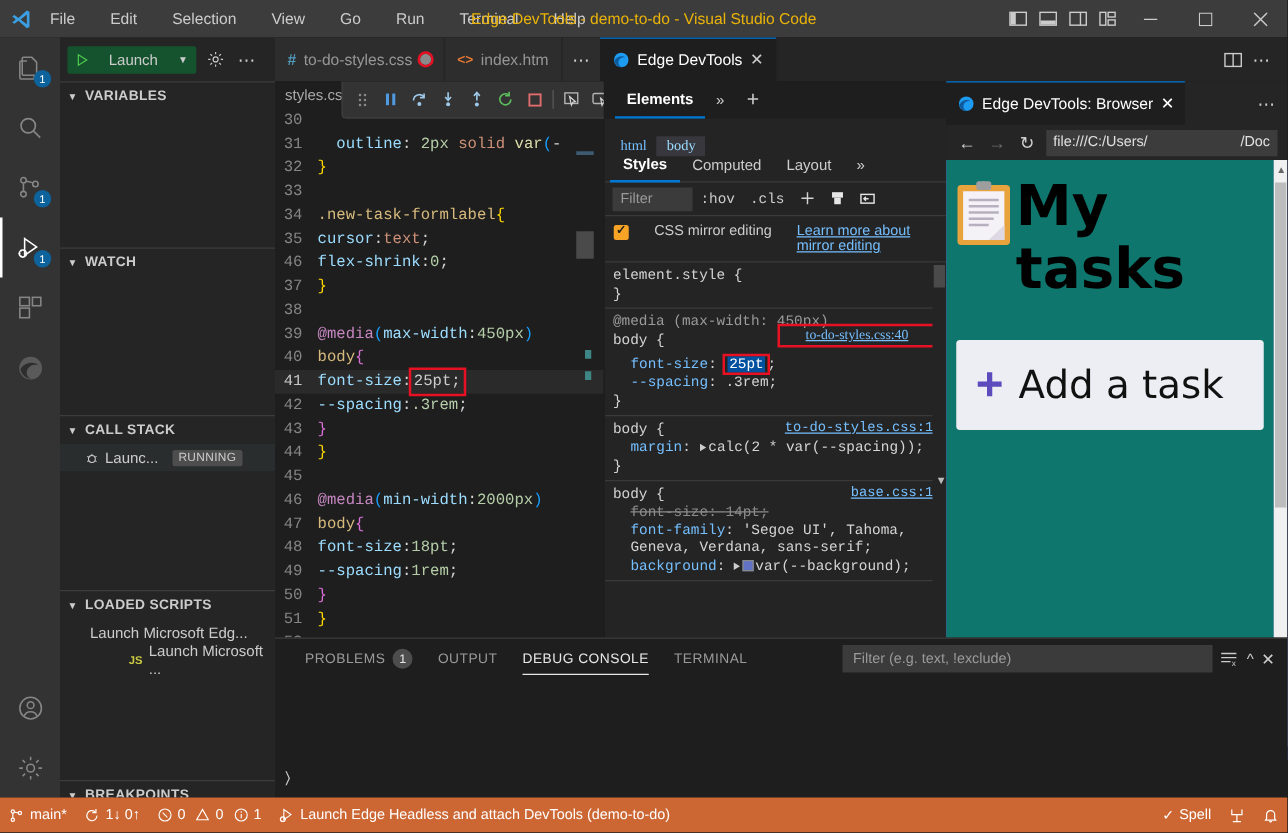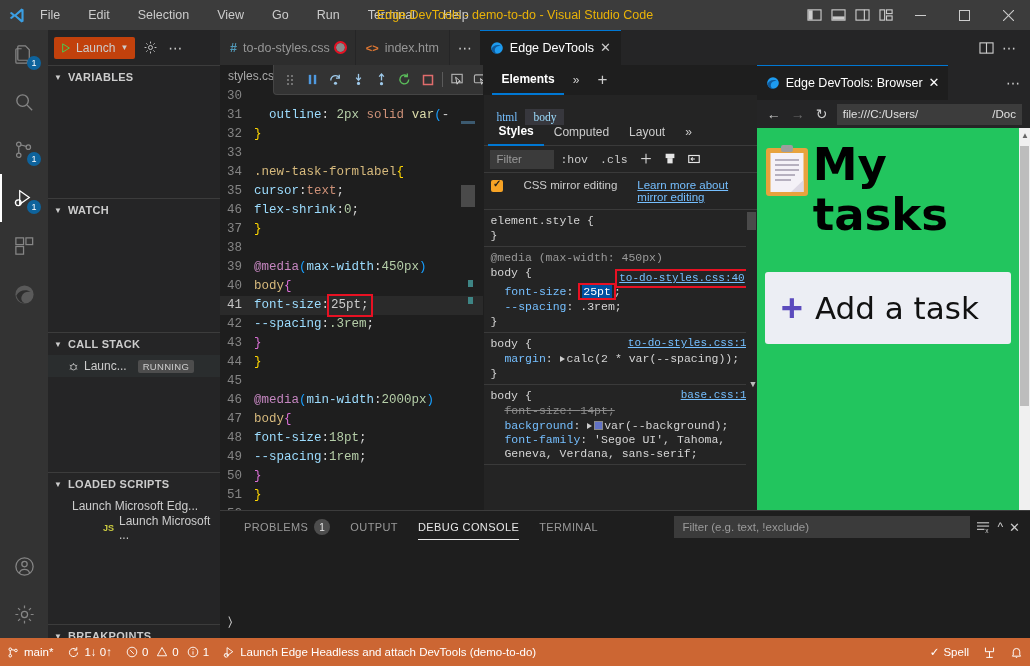--- a/index.html
+++ b/index.html
@@ -41,21 +41,21 @@
   }
   #activitybar .spacer{ flex:1; }
 
   
   #sidebar{
     position:absolute; left:48px; top:30px; width:172px; bottom:28px;
     background:#252526; display:flex; flex-direction:column;
   }
   #debug-toolbar{ height:35px; display:flex; align-items:center; padding:0 6px; gap:4px;}
   #launch-btn{
-    background:#c2410c; height:22px; display:flex; align-items:center; gap:5px;
+    background:#14532d; height:22px; display:flex; align-items:center; gap:16px;
     padding:0 7px; border-radius:2px; font-size:12px; color:#cccccc;
   }
   .sect{ border-top:1px solid #3c3c3c; }
   .sect-hdr{
     height:22px; display:flex; align-items:center; gap:4px; padding-left:6px;
     font-size:11px; font-weight:bold; letter-spacing:.3px; color:#cccccc;
   }
   .chev{ font-size:8px; display:inline-block; width:10px; }
   .callstack-row{
     height:22px; display:flex; align-items:center; gap:5px; padding-left:20px;
@@ -155,21 +155,21 @@
   
   #browser{ width:275px; background:#252526; display:flex; flex-direction:column; position:relative;}
   #br-tabbar{ height:35px; background:#252526; display:flex; align-items:stretch;}
   #br-tab{ display:flex; align-items:center; gap:6px; padding:0 9px; background:#1e1e1e; color:#ffffff; font-size:12.5px; position:relative;}
   #br-tab::before{ content:""; position:absolute; top:0; left:0; right:0; height:1px; background:#0078d4;}
   #br-tabbar .dots{ margin-left:auto; display:flex; align-items:center; padding:0 10px; font-size:14px;}
   #br-urlbar{ height:28px; background:#252526; display:flex; align-items:center; gap:6px; padding:0 8px;}
   .nav-ico{ width:18px; height:22px; display:flex; align-items:center; justify-content:center; font-size:14px;}
   #url-field{ flex:1; height:21px; background:#3c3c3c; display:flex; align-items:center; justify-content:space-between; padding:0 6px; font-size:11.5px; color:#e0e0e0;}
   #viewport{ flex:1; position:relative; overflow:hidden; background:#5b6bbf; }
-  #page{ position:absolute; inset:0 11px 11px 0; background:#22c55e; padding:12px 8px 0 8px; overflow:hidden;}
+  #page{ position:absolute; inset:0 11px 11px 0; background:#0f766e; padding:12px 8px 0 8px; overflow:hidden;}
   #page-hdr{ display:flex; align-items:flex-start; gap:4px;}
   #clipboard{ width:44px; height:54px; flex:none; margin-top:4px; }
   #page-title{ font-family:"DejaVu Sans", sans-serif; font-weight:bold; font-size:45px; line-height:50px; color:#000000; }
   #add-task{
     margin-top:32px; background:#eceef4; border-radius:3px; height:72px;
     display:flex; align-items:center; gap:12px; padding-left:16px;
   }
   .plus{ font-size:38px; color:#5b4bbd; font-weight:bold; line-height:1;}
   #add-task-label{ font-size:31px; color:#111; font-family:"DejaVu Sans", sans-serif;}
   .v-scroll{ position:absolute; right:0; top:0; bottom:11px; width:11px; background:#f0f0f0;}
@@ -589,21 +589,21 @@
       <div id="dt-styles">
 
         <div class="rule">
           <div class="sel-txt">element.style {</div>
           <div class="sel-txt">}</div>
         </div>
 
         <div class="rule">
           <div class="media-txt">@media (max-width: 450px)</div>
           <div class="sel-txt">body {</div>
-          <div class="src hl-box" style="top:24px;padding:0 2px;">to-do-styles.css:40</div>
+          <div class="src hl-box" style="top:14px;padding:0 20px;font-family:Liberation Serif, serif;">to-do-styles.css:40</div>
           <div style="height:4px;"></div>
           <div class="prop">
             <span>font-size</span><span class="pv">: </span><span class="hl-box" style="padding:0 2px;"><span class="val-edit">25pt</span></span><span class="pv">;</span>
           </div>
           <div class="prop">
             <span>--spacing</span><span class="pv">: </span><span class="pv">.3rem</span><span class="pv">;</span>
           </div>
           <div class="sel-txt">}</div>
         </div>
 
@@ -615,25 +615,25 @@
           </div>
           <div class="sel-txt">}</div>
         </div>
 
         <div class="rule">
           <div class="sel-txt">body {</div>
           <div class="src">base.css:1</div>
           <div class="prop strike">
             <span class="pn">font-size</span><span>: </span><span>14pt;</span>
           </div>
+          <div class="prop" style="line-height:14px;">
+            <span>font-family</span><span class="pv">: </span><span class="pv">'Segoe UI', Tahoma, Geneva, Verdana, sans-serif;</span>
+          </div>
           <div class="prop">
             <span>background</span><span class="pv">: </span><span class="tri"></span><span class="swatch" style="background:#6272c4"></span><span class="pv">var(--background);</span>
-          </div>
-          <div class="prop" style="line-height:14px;">
-            <span>font-family</span><span class="pv">: </span><span class="pv">'Segoe UI', Tahoma, Geneva, Verdana, sans-serif;</span>
           </div>
         </div>
 
         <div class="dt-scroll">
           <div class="dt-thumb" style="top:2px;height:18px;"></div>
           <div style="position:absolute;right:1px;top:168px;color:#bbb;font-size:9px;">▼</div>
         </div>
       </div>
     </div>
 

